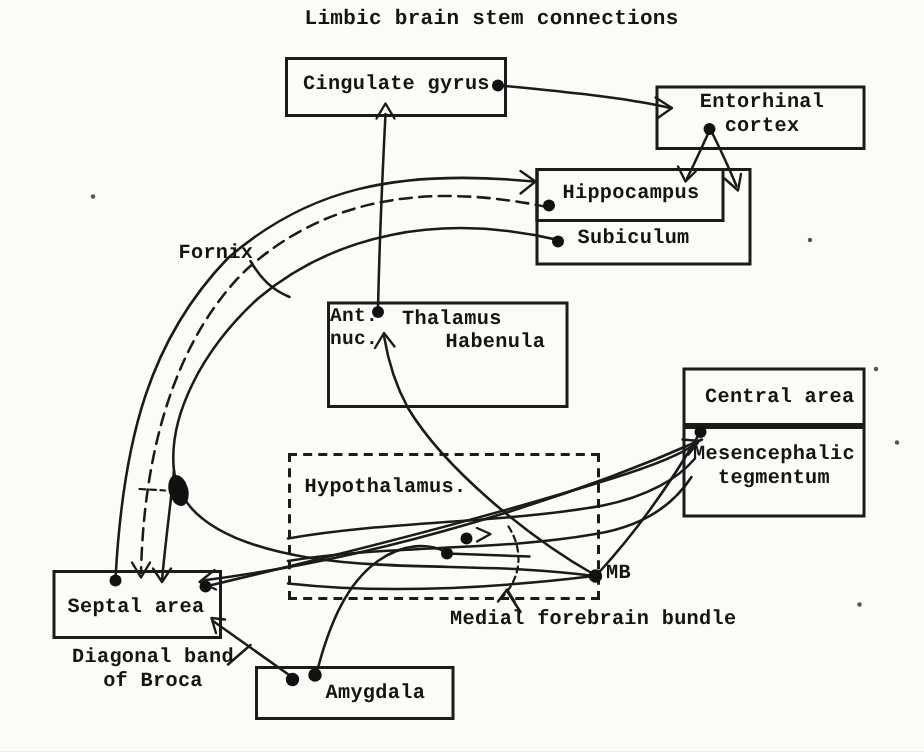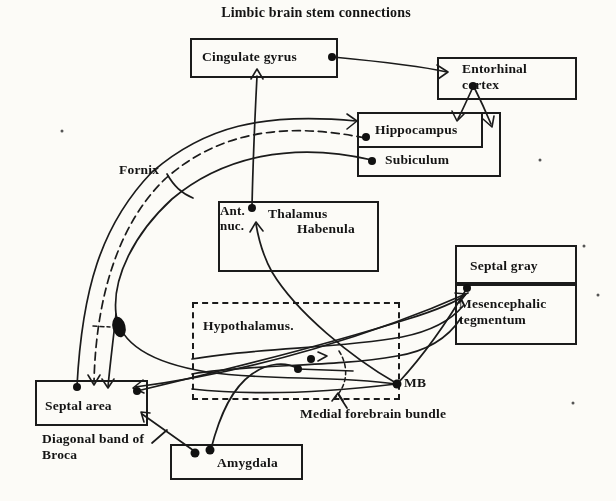--- a/index.html
+++ b/index.html
@@ -1,28 +1,28 @@
 <!DOCTYPE html>
 <html><head>
 <meta charset="utf-8">
 <style>
   html,body { margin:0; padding:0; background:#e8e6e0; }
   .canvas {
     position:relative; width:616px; height:501px;
     background:#fcfbf7;
-    font-family:Liberation Serif, serif;
+    font-family:Liberation Mono, monospace;
     color:#161616; overflow:hidden;
   }
   .box { position:absolute; border:2px solid #1b1b1b; box-sizing:border-box; z-index:1; background:transparent; }
   .box.dashed { border-style:dashed; }
   .lbl {
     position:absolute; z-index:3; font-weight:bold; font-size:13.5px;
     letter-spacing:.2px; color:#141414; white-space:nowrap; line-height:16px;
   }
-  .wrap { white-space:normal; text-align:left; }
+  .wrap { white-space:normal; text-align:center; }
   .title { font-size:14px; }
   svg.overlay { position:absolute; left:0; top:0; z-index:2; pointer-events:none; }
   .ln   { fill:none; stroke:#1b1b1b; stroke-width:1.7; stroke-linecap:round; }
   .lnd  { fill:none; stroke:#1b1b1b; stroke-width:1.7; stroke-dasharray:8 5; stroke-linecap:round; }
   .lnd2 { fill:none; stroke:#1b1b1b; stroke-width:1.5; stroke-dasharray:4 3; stroke-linecap:round; }
   .ah   { fill:none; stroke:#1b1b1b; stroke-width:1.6; stroke-linecap:round; stroke-linejoin:round; }
   .dot  { fill:#111; stroke:none; }
   .speck{ fill:#555; }
 </style>
 </head>
@@ -126,21 +126,21 @@
   <div class="lbl" style="left:375px; top:122px;">Hippocampus</div>
 
   <div class="lbl" style="left:385px; top:152px;">Subiculum</div>
 
   <div class="lbl" style="left:268px; top:182px;margin-top:24px;">Thalamus</div>
 
   <div class="lbl wrap" style="left:220px; top:203px; width:36px; text-align:left; font-size:13px; line-height:15px;">Ant. nuc.</div>
 
   <div class="lbl" style="left:297px; top:205px;margin-top:16px;">Habenula</div>
 
-  <div class="lbl" style="left:470px; top:258px;">Septal gray</div>
+  <div class="lbl" style="left:470px; top:258px;">Central area</div>
 
   <div class="lbl wrap" style="left:459px; top:296px; width:114px;">Mesencephalic tegmentum</div>
 
   <div class="lbl" style="left:203px; top:318px;text-align:right;">Hypothalamus.</div>
 
   <div class="lbl" style="left:45px; top:398px;">Septal area</div>
 
   <div class="lbl" style="left:217px; top:455px;">Amygdala</div>
 
   <div class="lbl" style="left:404px; top:375px;">MB</div>

